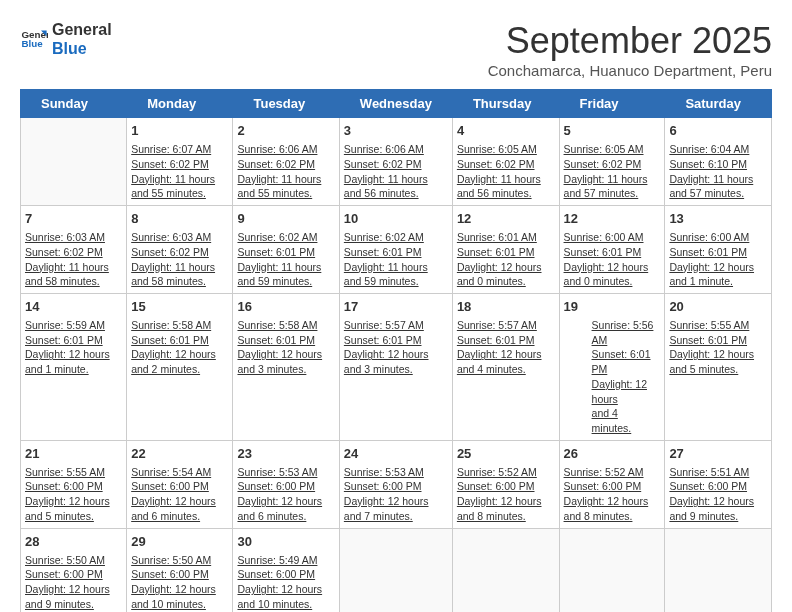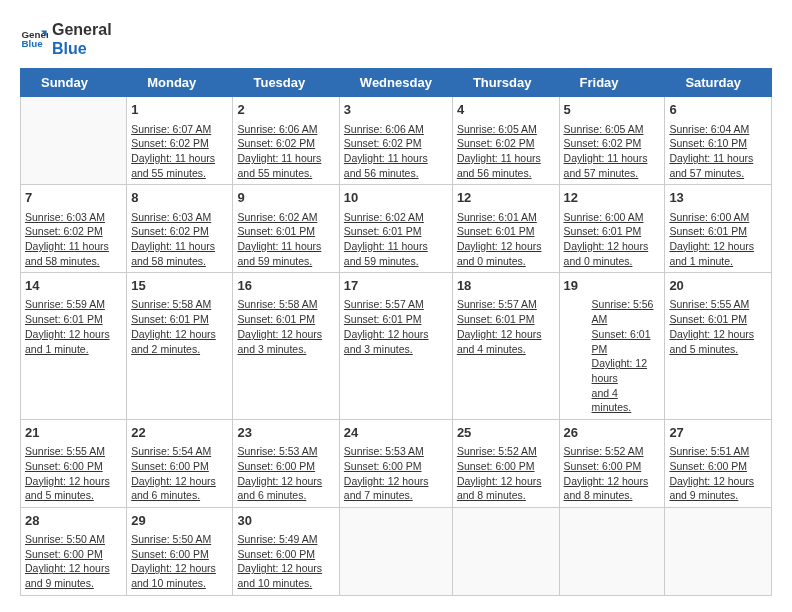--- a/index.html
+++ b/index.html
@@ -90,20 +90,22 @@
       <text x="2" y="18" font-size="14" font-weight="bold" fill="#333">General</text>
       <text x="2" y="32" font-size="14" font-weight="bold" fill="#1a6bbf">Blue</text>
       <polygon points="30,8 38,8 38,16" fill="#1a6bbf"></polygon>
     </svg>
     <div style="display:flex;flex-direction:column;line-height:1.2;">
       <span style="font-size:16px;font-weight:bold;color:#333;">General</span>
       <span style="font-size:16px;font-weight:bold;color:#1a6bbf;">Blue</span>
     </div>
   </div>
   <div class="title-block">
+    <div class="month-title">September 2025</div>
+    <div class="subtitle">Conchamarca, Huanuco Department, Peru</div>
   </div>
 </div>
 
 <table>
   <thead>
     <tr>
     <th>Sunday</th>
         <th>Monday</th>
         <th>Tuesday</th>
         <th>Wednesday</th>

